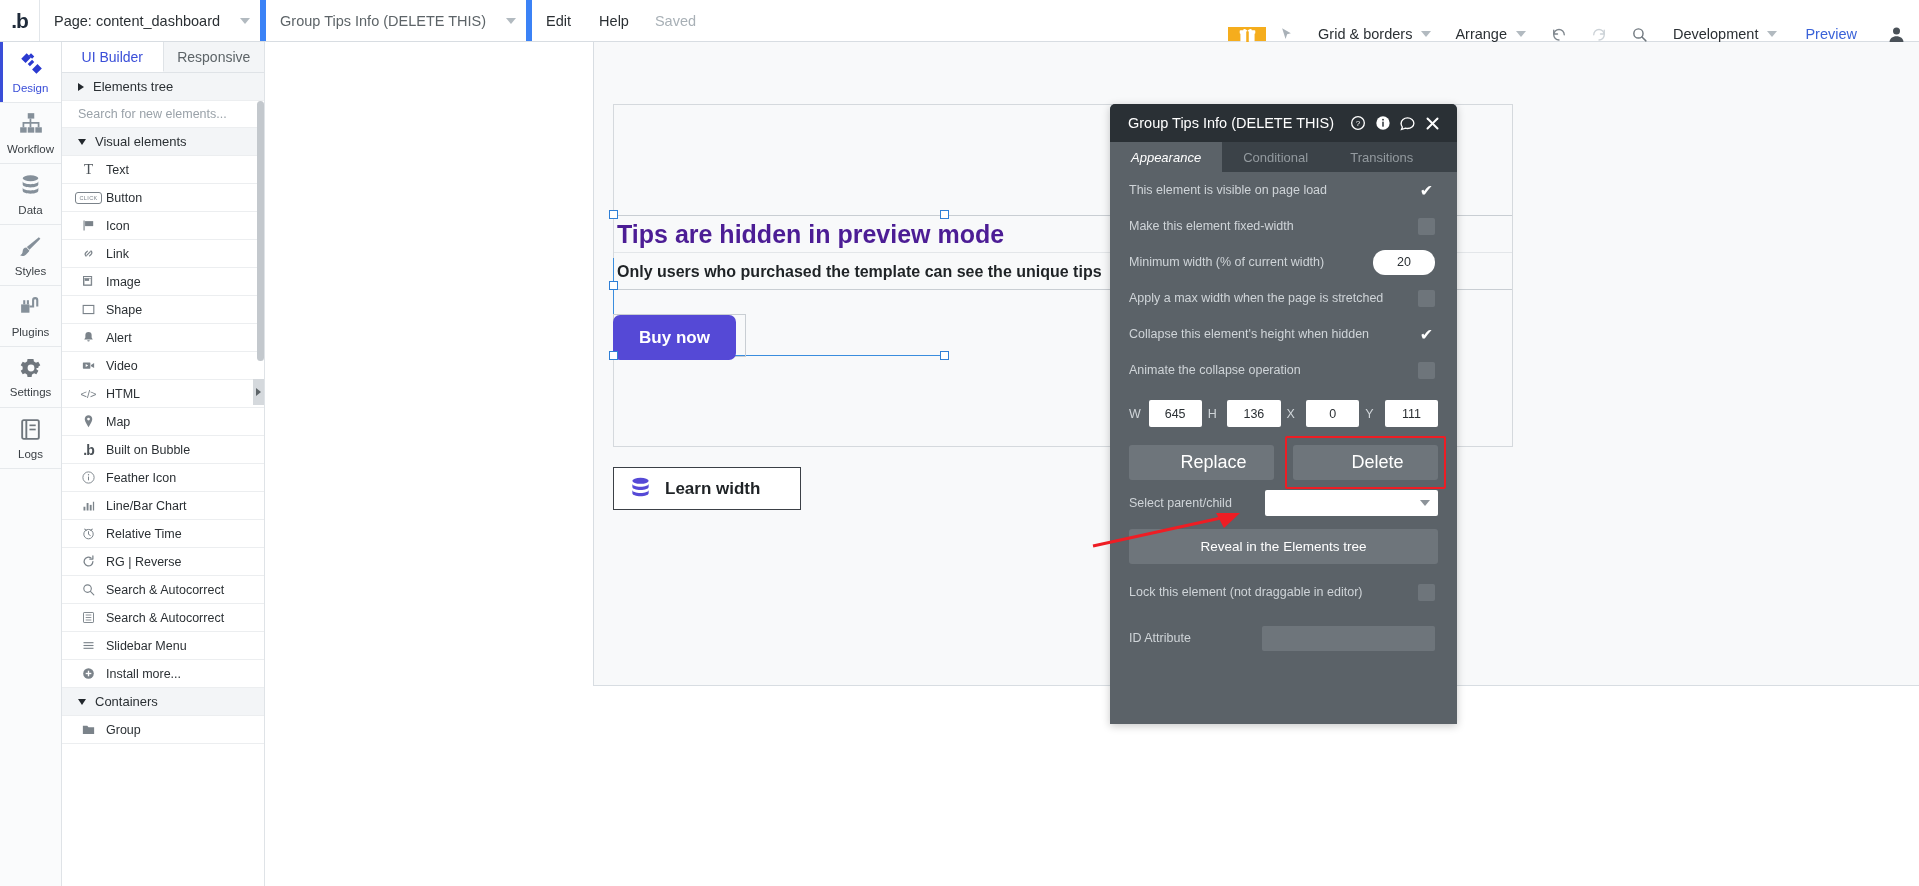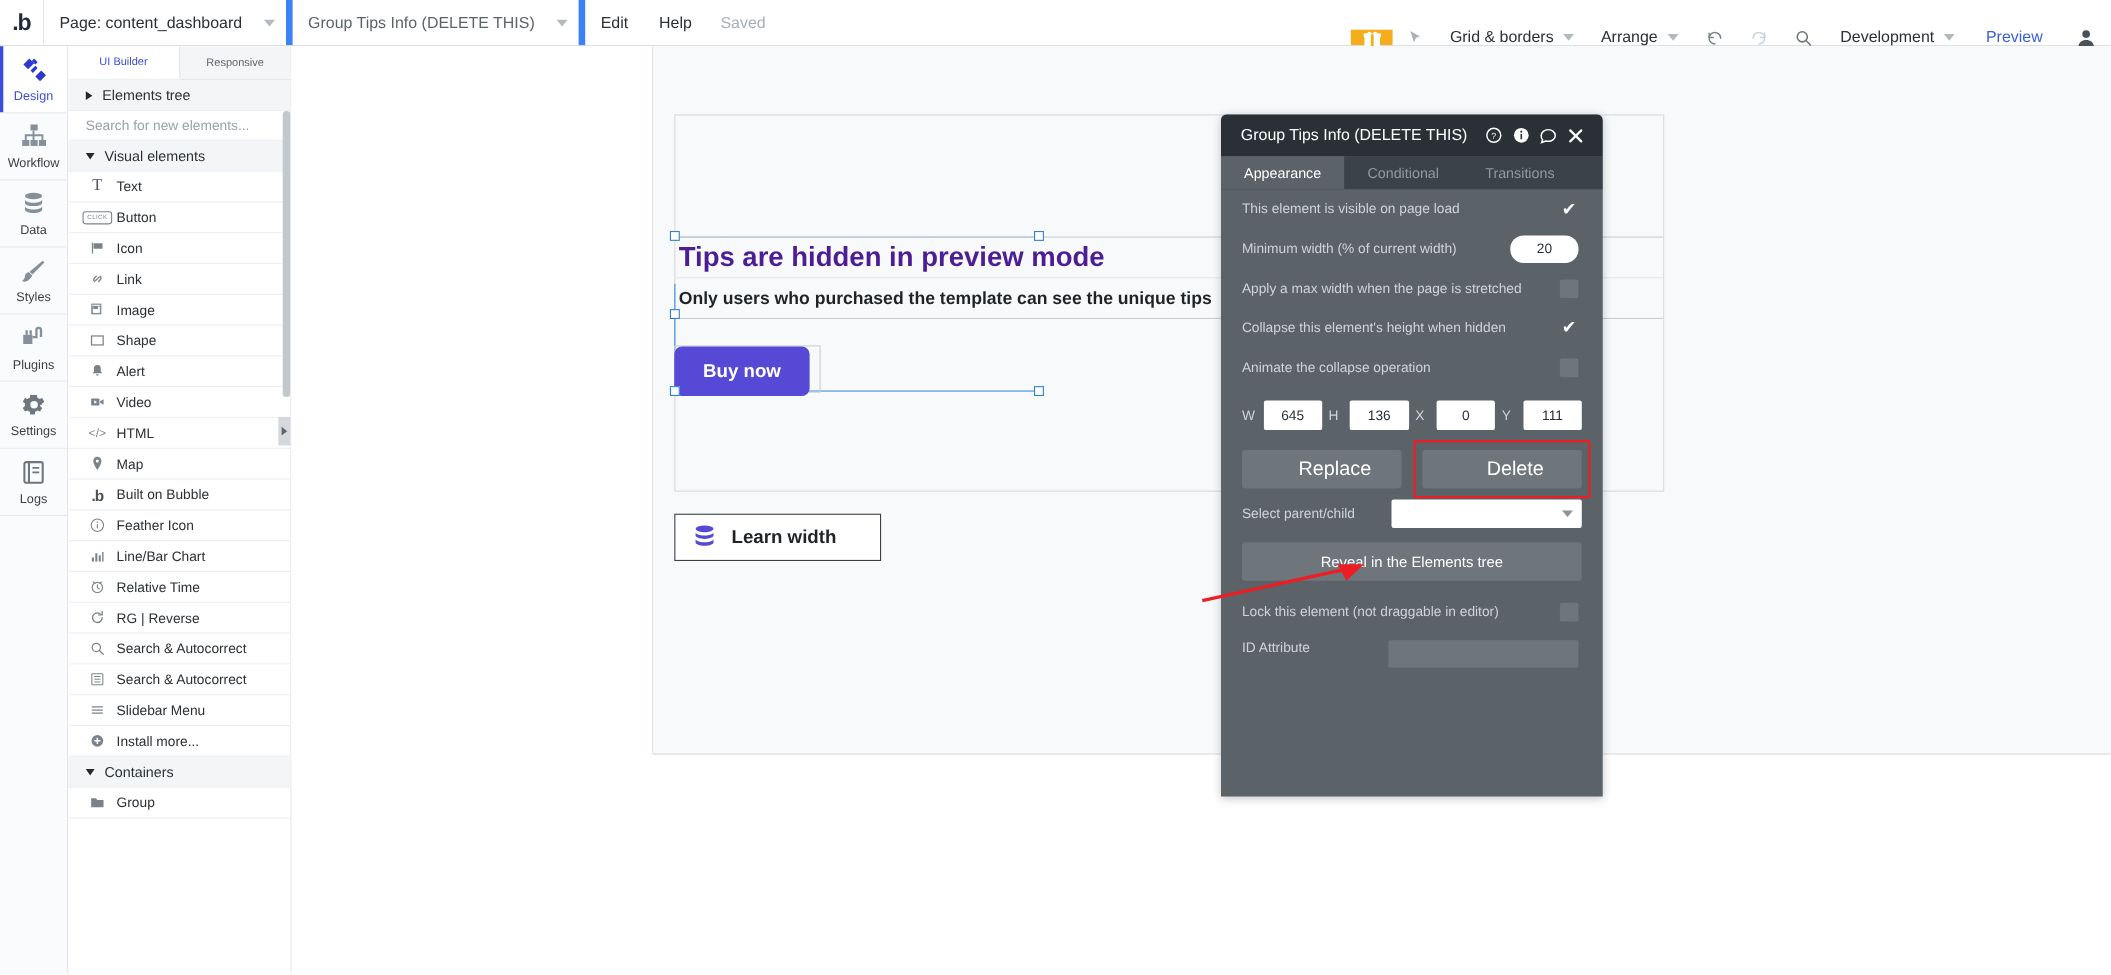--- a/index.html
+++ b/index.html
@@ -77,21 +77,21 @@
   }
 
   
   .epanel {
     position: absolute; left: 62px; top: 42px; width: 203px; height: 844px;
     background: #ffffff; border-right: 1px solid #dfe3e7; overflow: hidden;
   }
   .etabs { display: flex; height: 31px; border-bottom: 1px solid #dfe3e7; background: #f3f5f7; }
   .etab {
     flex: 1; display: flex; align-items: center; justify-content: center;
-    font-size: 10px; color: #5d6468; cursor: pointer; border-right: 1px solid #dfe3e7;
+    font-size: 14px; color: #5d6468; cursor: pointer; border-right: 1px solid #dfe3e7;
   }
   .etab.active { background: #ffffff; color: #3a4ed8; border-bottom: 1px solid #ffffff; }
   .etab:last-child { border-right: none; }
   .erow {
     height: 28px; display: flex; align-items: center; gap: 9px;
     padding-left: 18px; font-size: 12.5px; color: #2b3034;
     border-bottom: 1px solid #eceef0; cursor: pointer; white-space: nowrap;
   }
   .erow.section { background: #f3f5f7; padding-left: 16px; font-size: 13px; }
   .erow .ico { width: 17px; display: flex; align-items: center; justify-content: center; color: #7b838a; flex: none; }
@@ -184,21 +184,21 @@
     height: 38px; background: #2a3035; border-radius: 5px 5px 0 0;
     display: flex; align-items: center; padding: 0 12px 0 18px; gap: 0;
   }
   .pe-title { flex: 1; color: #ffffff; font-size: 14.5px; white-space: nowrap; }
   .pe-hico { width: 25px; display:flex; align-items:center; justify-content:center; color:#ffffff; cursor:pointer; }
   .pe-tabs { height: 30px; background: #3b4248; display: flex; align-items: stretch; }
   .pe-tab {
     padding: 0 21px; display: flex; align-items: center; font-size: 13px;
     color: #939a9f; cursor: pointer;
   }
-  .pe-tab.active { background: #5b6268; color: #ffffff; }
+  .pe-tab.active { background: #5b6268; color: #ffffff; font-style: italic; }
   .pe-body { padding: 0; }
   .pe-row {
     height: 36px; display: flex; align-items: center; padding: 0 22px 0 19px;
     color: #cfd4d8; gap: 8px;
   }
   .pe-row .lb { flex: 1; white-space: nowrap; }
   .chk {
     width: 17px; height: 17px; background: #6e757b; border-radius: 2px;
     display: flex; align-items: center; justify-content: center;
     color: #ffffff; font-size: 12px; cursor: pointer; flex: none;
@@ -234,21 +234,21 @@
     display: flex; align-items: center; justify-content: flex-end;
     padding-right: 8px; cursor: pointer;
   }
   .pe-dd .caret { border-top-color: #8c9399; }
   .pe-wide {
     margin: 13px 19px 0 19px; height: 35px; background: #6e757b; border-radius: 3px;
     display: flex; align-items: center; justify-content: center;
     color: #ffffff; font-size: 13.5px; cursor: pointer;
   }
   .pe-id {
-    margin-top: 8px; display:flex; align-items:flex-start; padding: 0 22px 0 19px; height: 40px; gap: 8px;
+    margin-top: 8px; display:flex; align-items:center; padding: 0 22px 0 19px; height: 40px; gap: 8px;
   }
   .pe-id .lb { flex: 1; color: #cfd4d8; }
   .pe-id .fld { width: 173px; height: 25px; background: #6e757b; border-radius: 2px; cursor: text; }
 
   .arrow-ann { position: absolute; left: 1090px; top: 508px; z-index: 30; pointer-events: none; }
 </style>
 </head>
 <body>
 
 <div id="app">
@@ -666,20 +666,24 @@
         <div class="pe-tab">Transitions</div>
       </div>
 
     <div class="pe-body">
 
       <div class="pe-row">
         <span class="lb">This element is visible on page load</span>
         <span class="chk on">✔</span>
       </div>
 
+      <div class="pe-row">
+        <span class="lb">Make this element fixed-width</span>
+        <span class="chk"></span>
+      </div>
 
       <div class="pe-row">
         <span class="lb">Minimum width (% of current width)</span>
         <span class="num-field">20</span>
       </div>
 
       <div class="pe-row">
         <span class="lb">Apply a max width when the page is stretched</span>
         <span class="chk"></span>
       </div>

